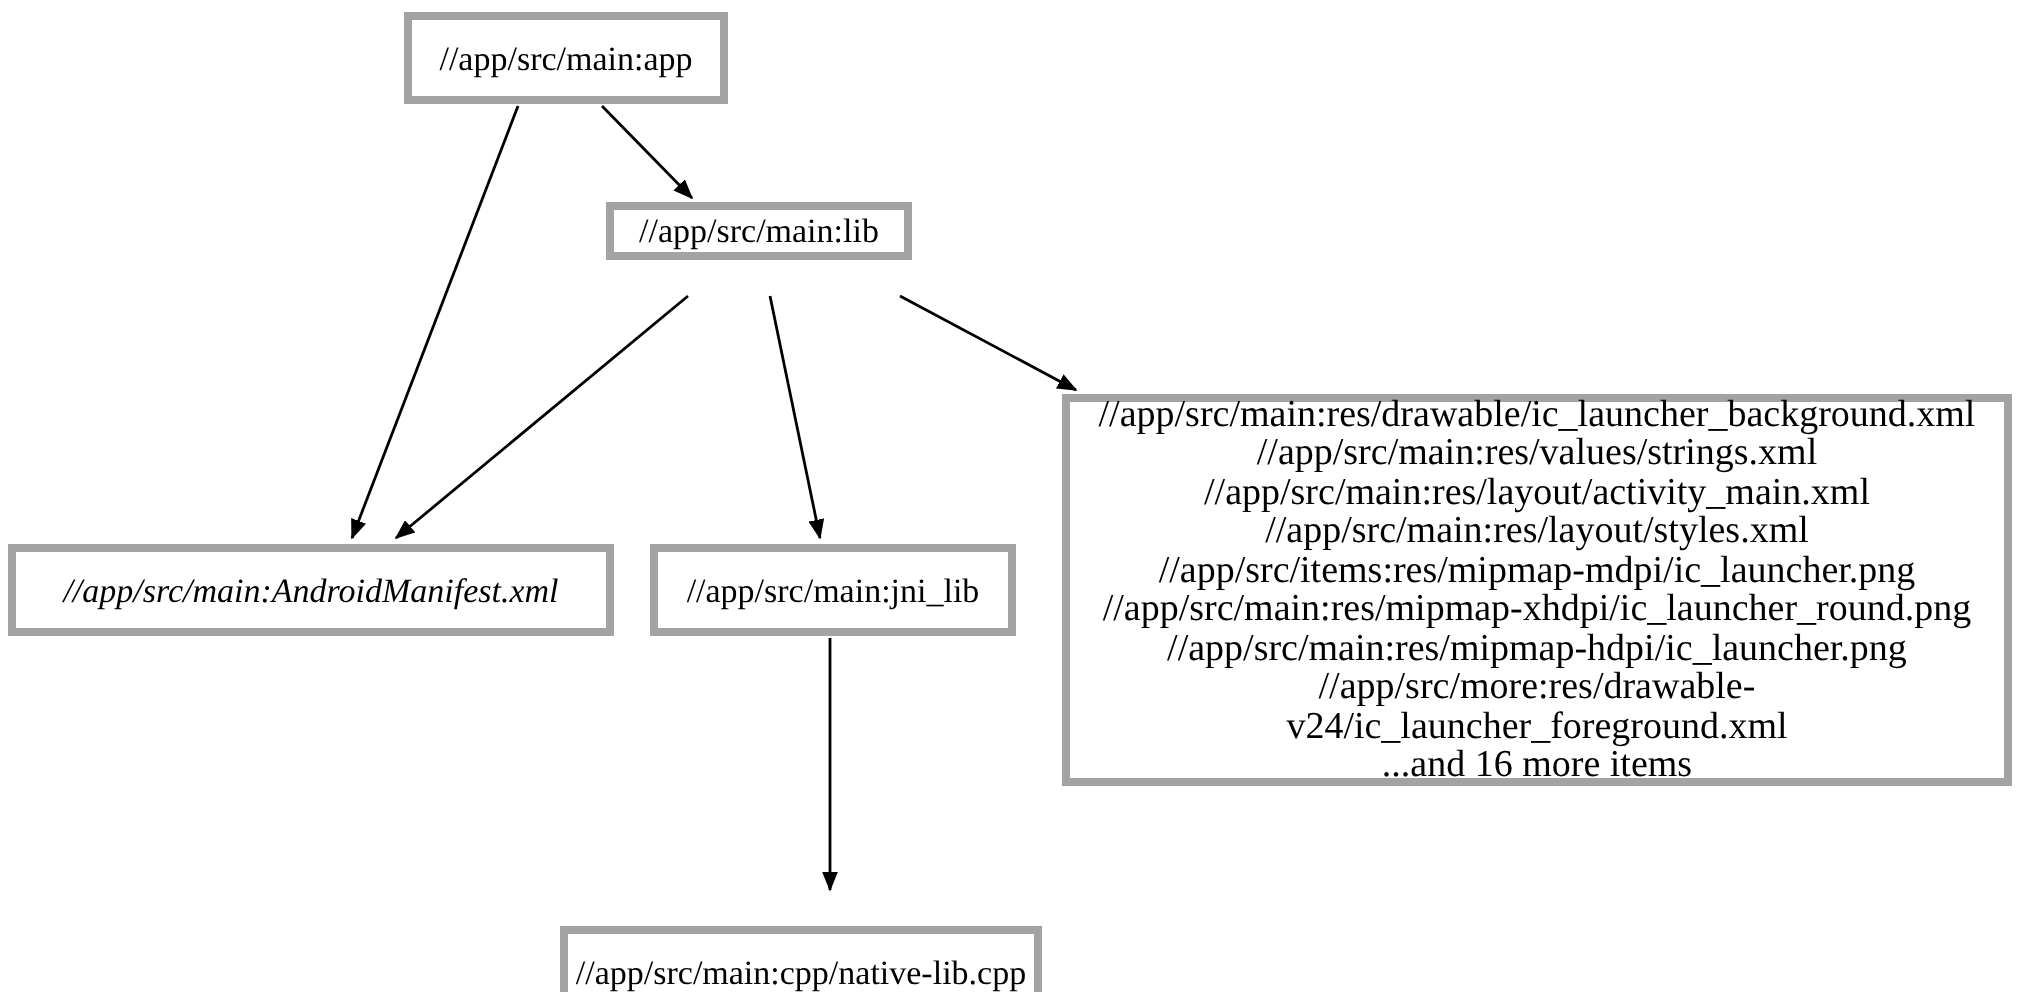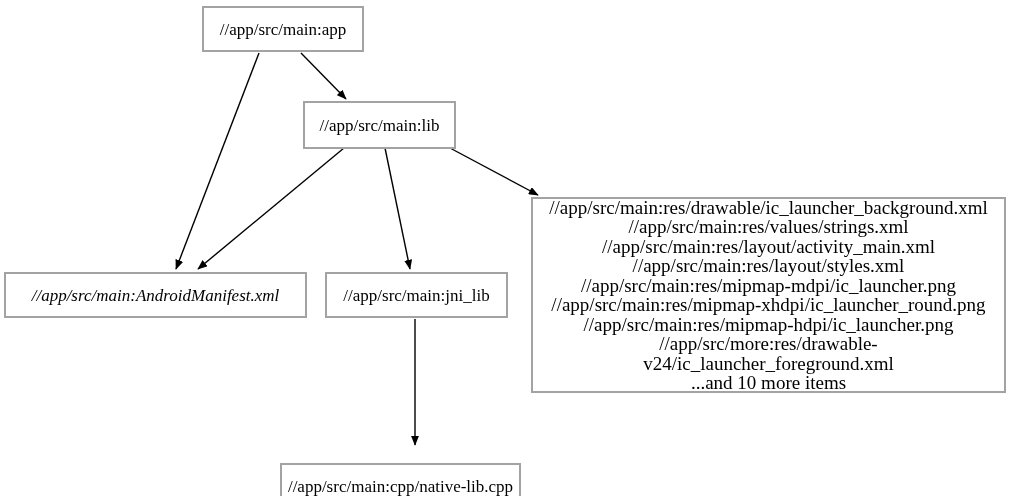--- a/index.html
+++ b/index.html
@@ -20,21 +20,21 @@
     left: 0;
     top: 0;
     width: 1018px;
     height: 496px;
     pointer-events: none;
   }
   .graph-node {
     position: absolute;
     box-sizing: border-box;
     background: #ffffff;
-    border: 2px solid #a3a3a3;
+    border: 4px solid #a3a3a3;
     display: flex;
     align-items: center;
     justify-content: center;
     text-align: center;
     color: #000000;
     font-size: 17px;
     line-height: 1.0;
     white-space: nowrap;
     z-index: 2;
   }
@@ -46,21 +46,21 @@
     flex-direction: column;
     justify-content: center;
   }
   .node-line {
     display: block;
     width: 100%;
     text-align: center;
   }
   
   #node-app          { left: 202px; top: 6px;   width: 162px; height: 46px; }
-  #node-lib          { left: 303px; top: 101px; width: 153px; height: 48px; }
+  #node-lib          { left: 303px; top: 101px; width: 153px; height: 29px; }
   #node-manifest     { left: 4px;   top: 272px; width: 303px; height: 46px; font-style: italic; }
   #node-jni          { left: 325px; top: 272px; width: 183px; height: 46px; }
   #node-res          { left: 531px; top: 197px; width: 475px; height: 196px; }
   #node-nativelib    { left: 280px; top: 463px; width: 241px; height: 46px; }
 </style>
 </head>
 <body>
 
 <div id="graph-canvas">
 
@@ -98,24 +98,24 @@
 
   <div class="graph-node" id="node-jni">
     <span class="node-line">//app/src/main:jni_lib</span>
   </div>
 
   <div class="graph-node multiline" id="node-res">
     <span class="node-line">//app/src/main:res/drawable/ic_launcher_background.xml</span>
     <span class="node-line">//app/src/main:res/values/strings.xml</span>
     <span class="node-line">//app/src/main:res/layout/activity_main.xml</span>
     <span class="node-line">//app/src/main:res/layout/styles.xml</span>
-    <span class="node-line">//app/src/main:res/mipmap-mdpi/ic_launcher.png</span>
+    <span class="node-line">//app/src/items:res/mipmap-mdpi/ic_launcher.png</span>
     <span class="node-line">//app/src/main:res/mipmap-xhdpi/ic_launcher_round.png</span>
     <span class="node-line">//app/src/main:res/mipmap-hdpi/ic_launcher.png</span>
     <span class="node-line">//app/src/more:res/drawable-v24/ic_launcher_foreground.xml</span>
-    <span class="node-line">...and 10 more items</span>
+    <span class="node-line">...and 16 more items</span>
   </div>
 
   <div class="graph-node" id="node-nativelib">
     <span class="node-line">//app/src/main:cpp/native-lib.cpp</span>
   </div>
 
 </div>
 
 </body></html>

